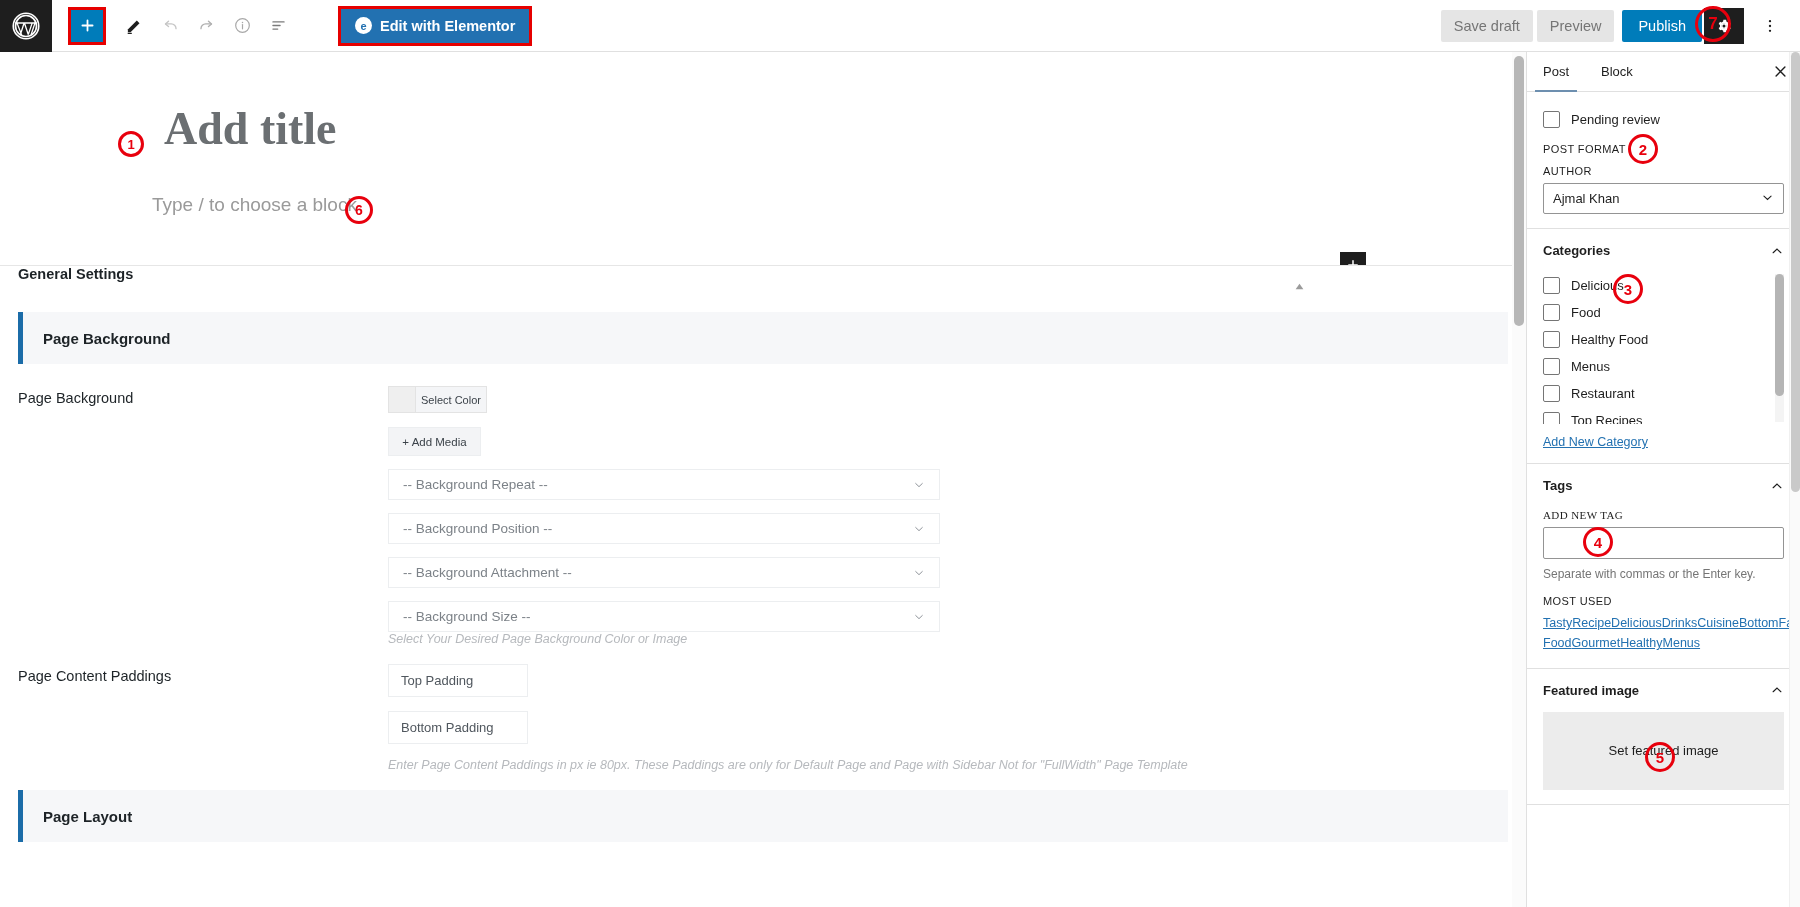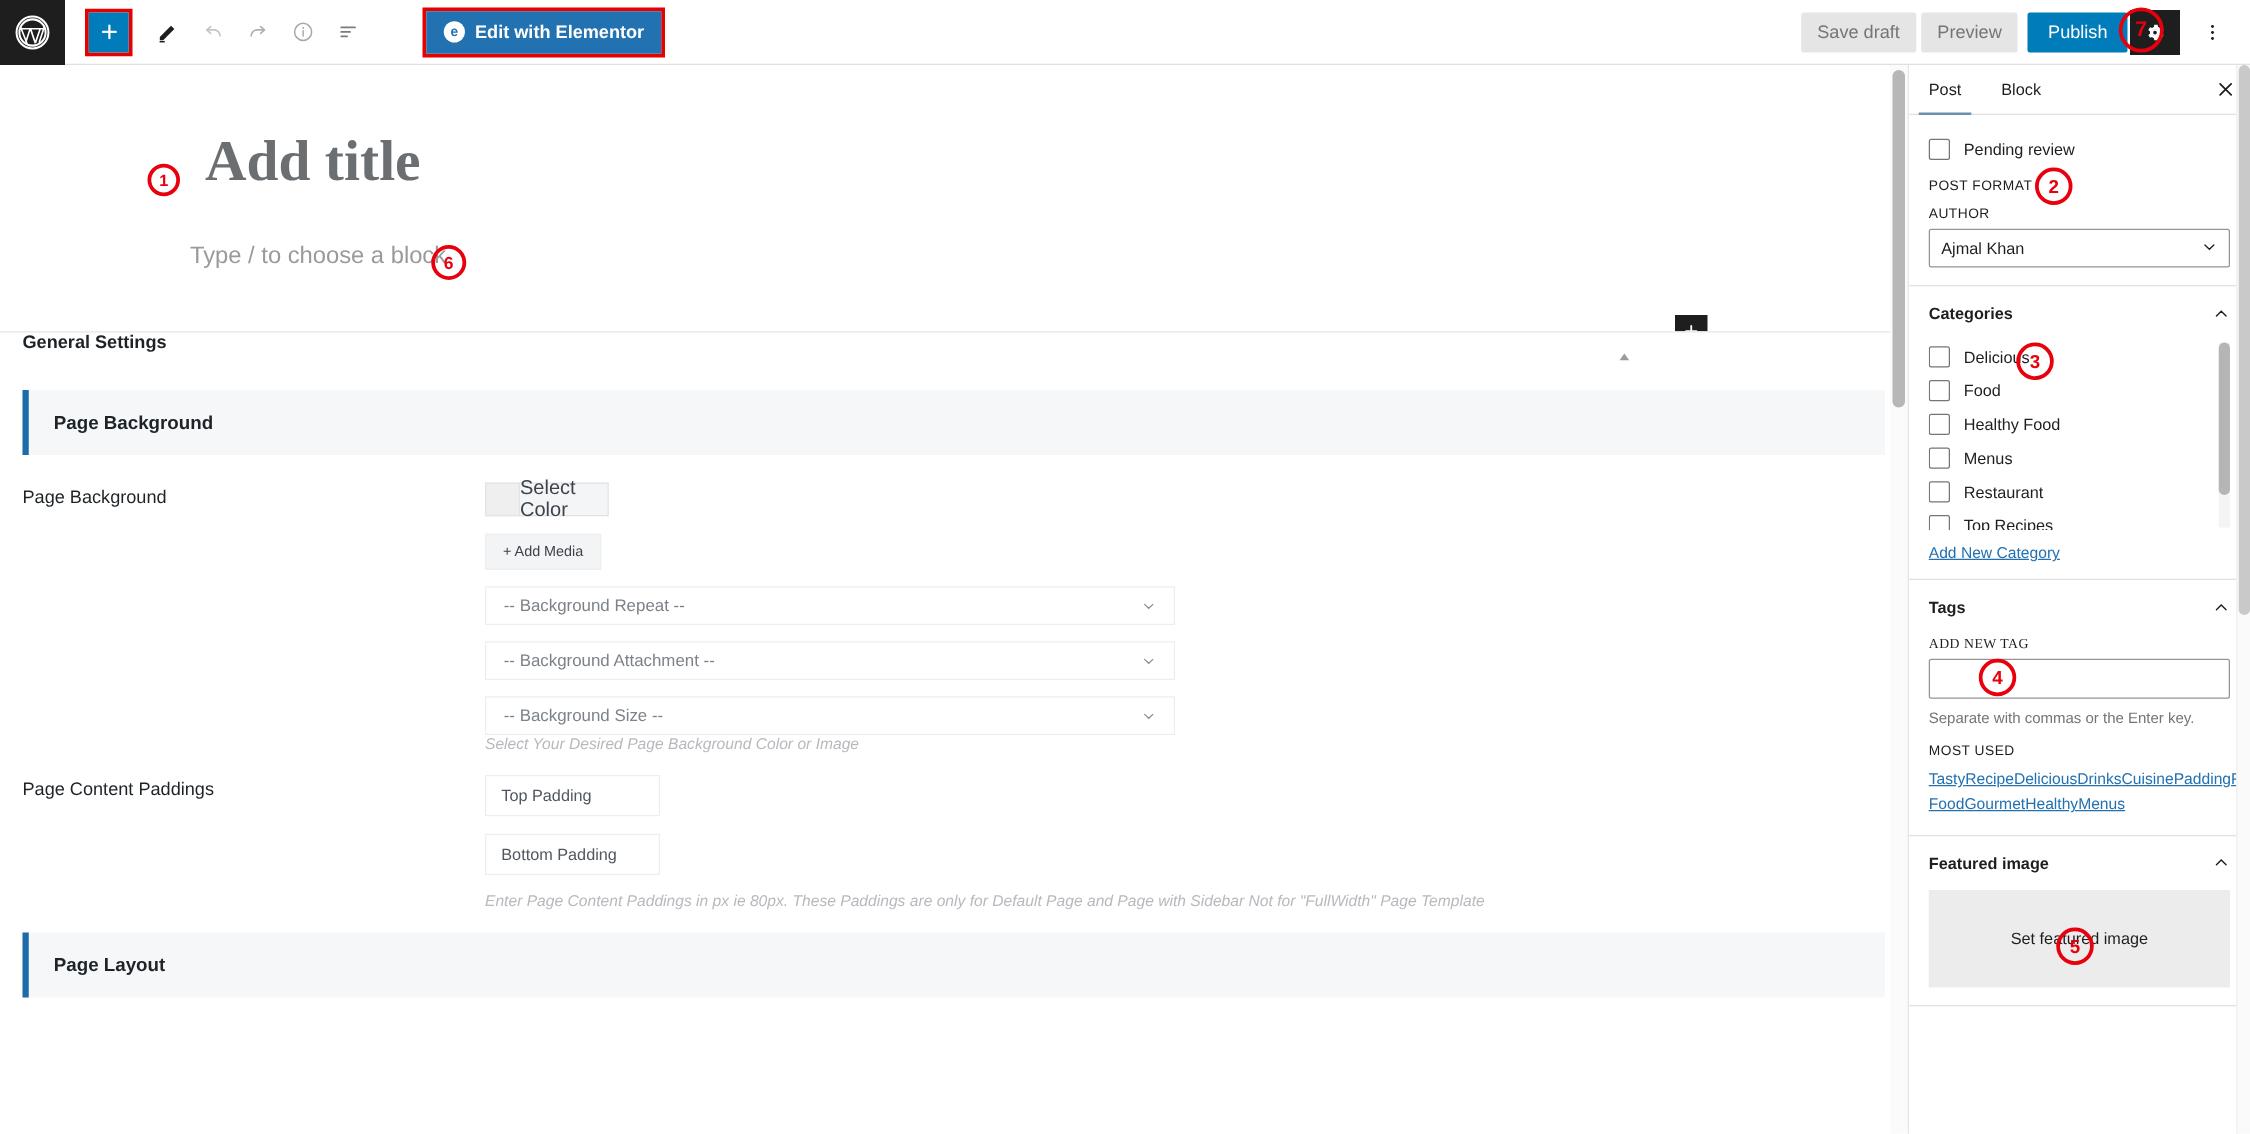--- a/index.html
+++ b/index.html
@@ -164,21 +164,21 @@
     font-size: 14.5px; color: #1d2327; padding-top: 4px;
   }
   .field-controls { flex: 1; }
 
   .color-picker-group { display: flex; align-items: stretch; width: 99px; height: 27px; }
   #color-swatch {
     width: 28px; background: #efefef; border: 1px solid #e3e3e3;
   }
   #select-color-btn {
     flex: 1; background: #f4f5f7; border: 1px solid #e3e3e3; border-left: none;
-    font-size: 16px; color: #3c434a; display: flex; align-items: center;
+    font-size: 11px; color: #3c434a; display: flex; align-items: center;
     justify-content: center; cursor: pointer;
   }
   #add-media-btn {
     margin-top: 14px;
     width: 93px; height: 29px; background: #f3f4f6;
     border: 1px solid #eceef0; font-size: 11.5px; color: #3c434a;
     display: flex; align-items: center; justify-content: center;
     cursor: pointer;
   }
 
@@ -422,20 +422,28 @@
       <div class="field-label">Page Background</div>
       <div class="field-controls">
         <div class="color-picker-group">
           <span id="color-swatch"></span>
           <span id="select-color-btn">Select Color</span>
         </div>
         <div id="add-media-btn">+ Add Media</div>
 
         <div class="bg-select">
           <span>-- Background Repeat --</span>
+          <span class="chev">
+            <svg width="12" height="12" viewBox="0 0 16 16" fill="none" stroke="#8b9096" stroke-width="1.3" stroke-linecap="round">
+                <path d="M3.6 6 8 10.2 12.4 6"></path>
+              </svg>
+          </span>
+        </div>
+        <div class="bg-select">
+          <span>-- Background Position --</span>
           <span class="chev">
             <svg width="12" height="12" viewBox="0 0 16 16" fill="none" stroke="#8b9096" stroke-width="1.3" stroke-linecap="round">
                 <path d="M3.6 6 8 10.2 12.4 6"></path>
               </svg>
           </span>
         </div>
         <div class="bg-select">
           <span>-- Background Attachment --</span>
           <span class="chev">
             <svg width="12" height="12" viewBox="0 0 16 16" fill="none" stroke="#8b9096" stroke-width="1.3" stroke-linecap="round">
@@ -557,21 +565,21 @@
             <path d="M3.6 10 8 5.8 12.4 10"></path>
           </svg>
       </span>
     </div>
     <div class="panel-body" style="padding-top:0;">
       <div class="mini-label" style="margin-top:2px;font-family:Liberation Serif, serif;">ADD NEW TAG</div>
       <input id="tag-input" type="text" style="">
       <div class="tag-help">Separate with commas or the Enter key.</div>
       <div class="mini-label" style="margin-top:14px;">MOST USED</div>
       <div id="most-used-list">
-        <a>Tasty</a><a>Recipe</a><a>Delicious</a><a>Drinks</a><a>Cuisine</a><a>Padding</a><a>Fast Food</a><a>Gourmet</a><a>Healthy</a><a>Menus</a>
+        <a>Tasty</a><a>Recipe</a><a>Delicious</a><a>Drinks</a><a>Cuisine</a><a>Bottom</a><a>Fast Food</a><a>Gourmet</a><a>Healthy</a><a>Menus</a>
       </div>
     </div>
   </div>
 
   <div class="panel">
     <div class="panel-head">
       <span class="ptitle">Featured image</span>
       <span class="pchev">
         <svg width="14" height="14" viewBox="0 0 16 16" fill="none" stroke="#1e1e1e" stroke-width="1.3" stroke-linecap="round">
             <path d="M3.6 10 8 5.8 12.4 10"></path>

